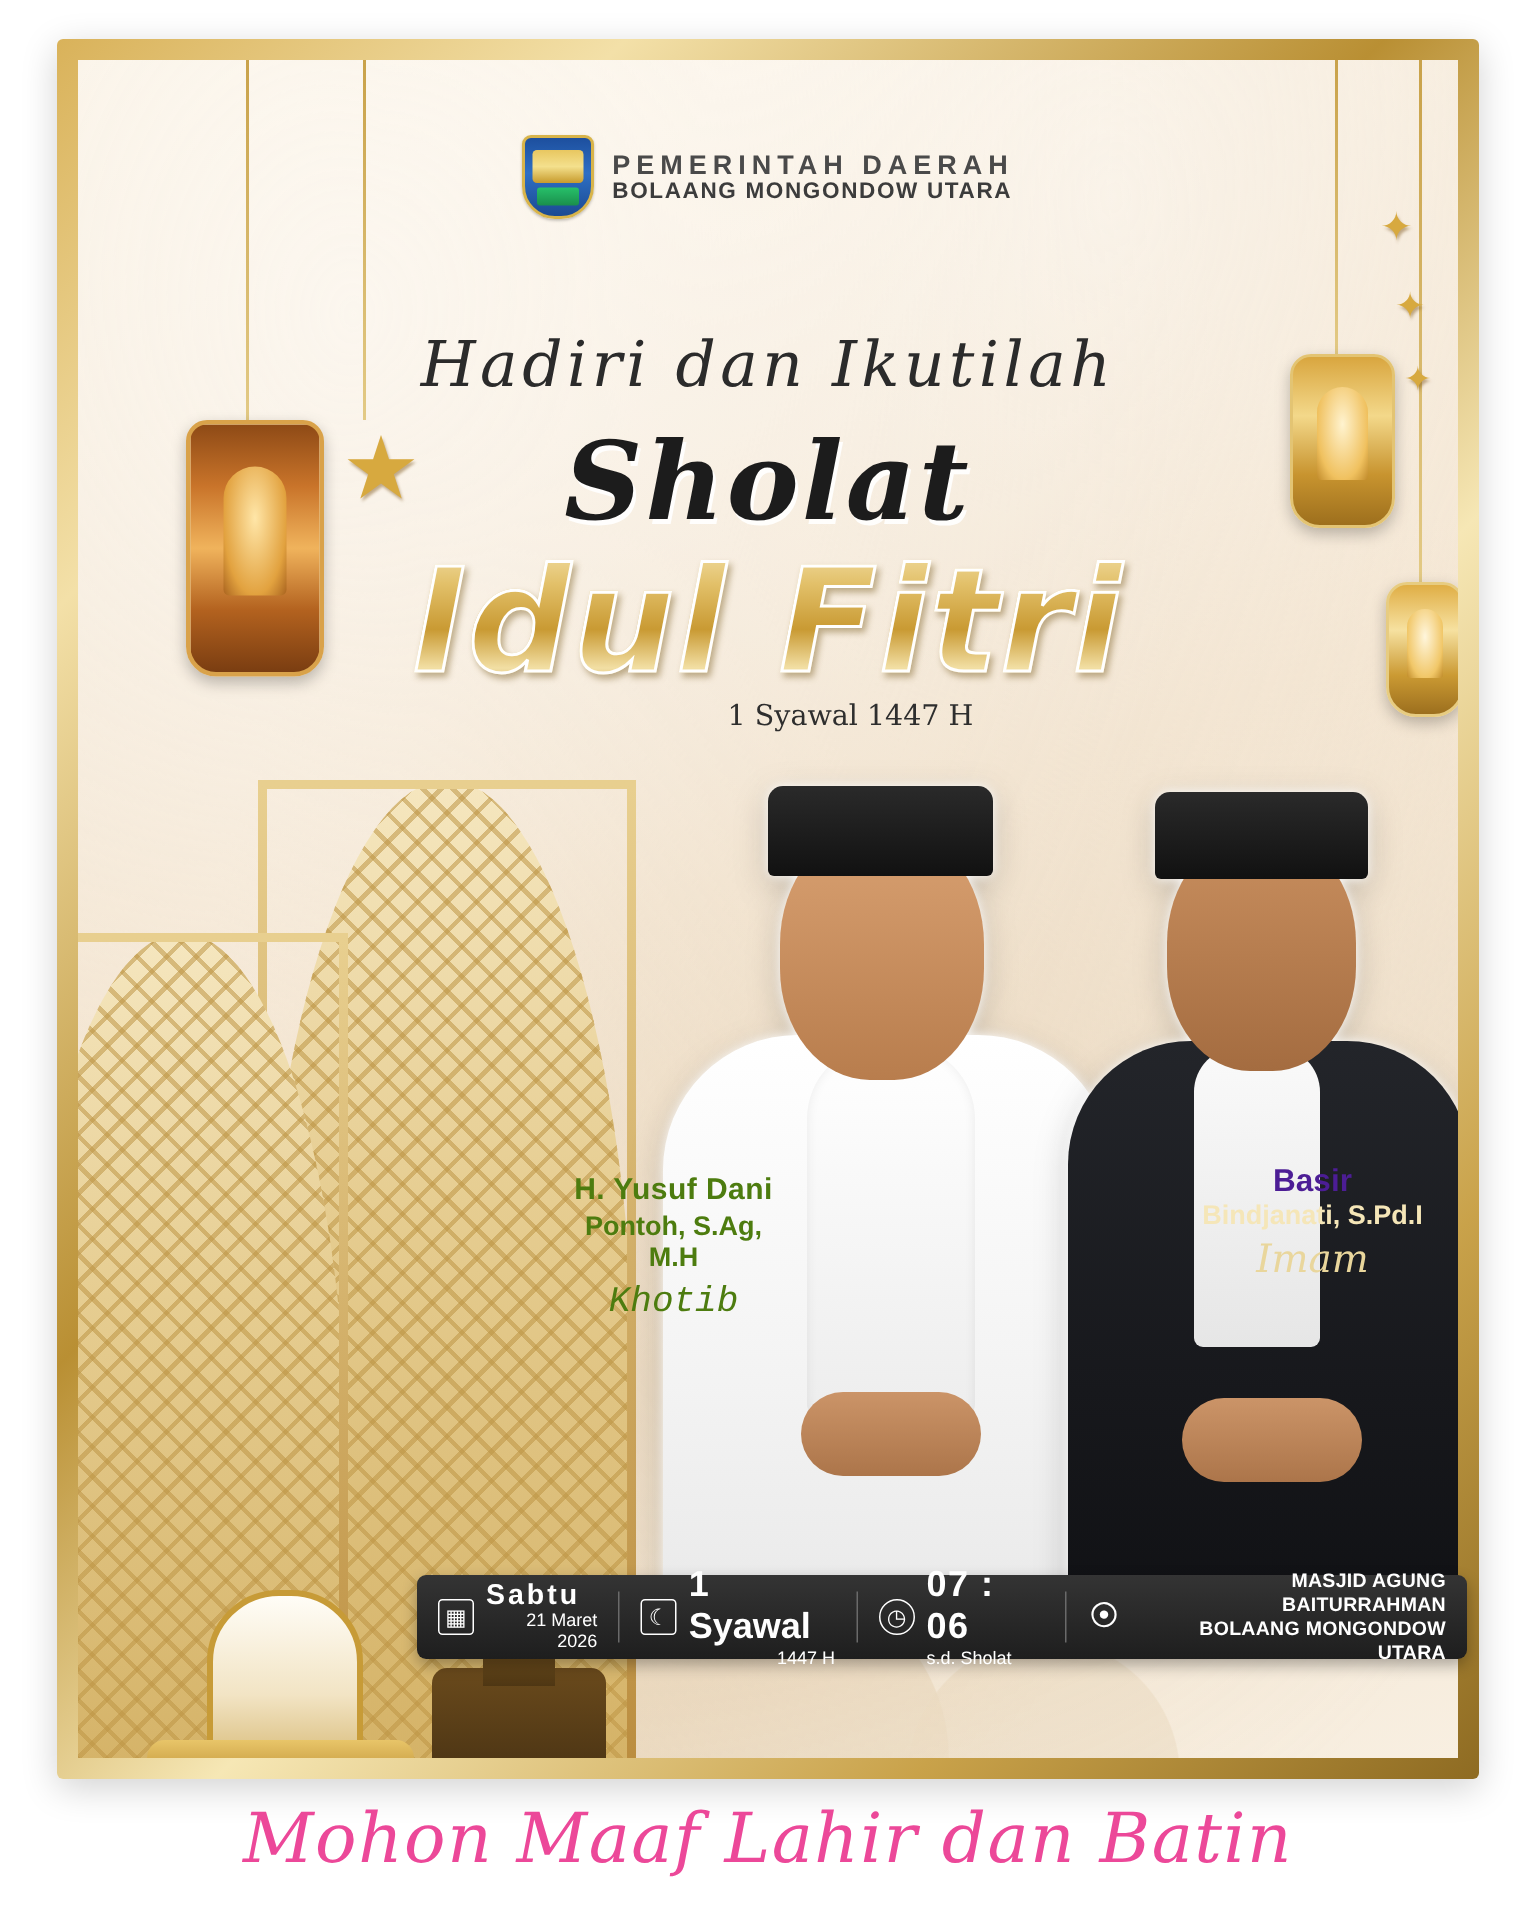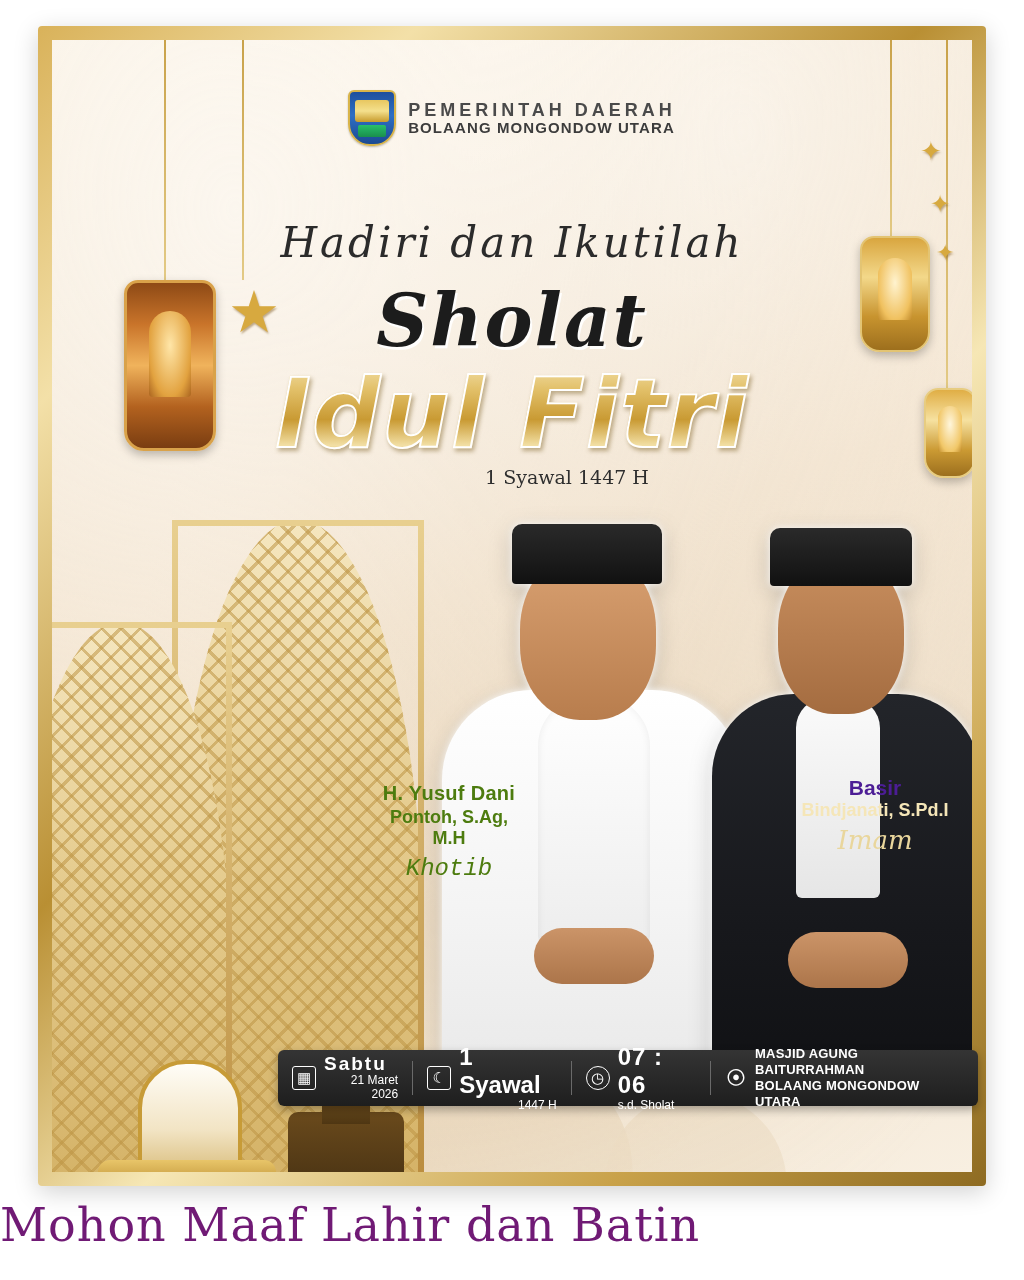--- a/index.html
+++ b/index.html
@@ -228,26 +228,26 @@
   }
   .seg{display:flex;align-items:center;gap:8px;padding:0 14px;height:100%;}
   .divider{width:1px;height:34px;background:#6a6a6a;}
   .ic{width:22px;height:22px;flex:0 0 22px;display:flex;align-items:center;justify-content:center;
      color:#fff;font-size:15px;border:1.5px solid #fff;border-radius:3px;}
   .ic.circle{border-radius:50%;}
   .ic.pin{border:none;font-size:20px;}
   .txt-a{font-size:19px;font-weight:bold;letter-spacing:2px;line-height:1.05;}
   .txt-b{font-size:12px;line-height:1.15;}
   .big{font-size:24px;font-weight:bold;}
-  .venue{font-size:13px;font-weight:bold;line-height:1.25;letter-spacing:.2px;}
+  .venue{font-size:13px;font-weight:bold;line-height:1.25;letter-spacing:.2px;text-align:right;}
 
   
   .footer{
-    position:absolute;left:0;right:0;top:1198px;text-align:left;
-    font-family:"DejaVu Serif", serif;font-size:46px;color:#701a75;
+    position:absolute;left:0;right:0;top:1198px;text-align:center;
+    font-family:"DejaVu Serif", serif;font-style:italic;font-size:46px;color:#ec4899;
     letter-spacing:1px;
   }
 </style>
 </head>
 <body>
 
 <div class="poster">
   <div class="frame-outer">
     <div class="frame-inner">
       <div class="marble"></div>

